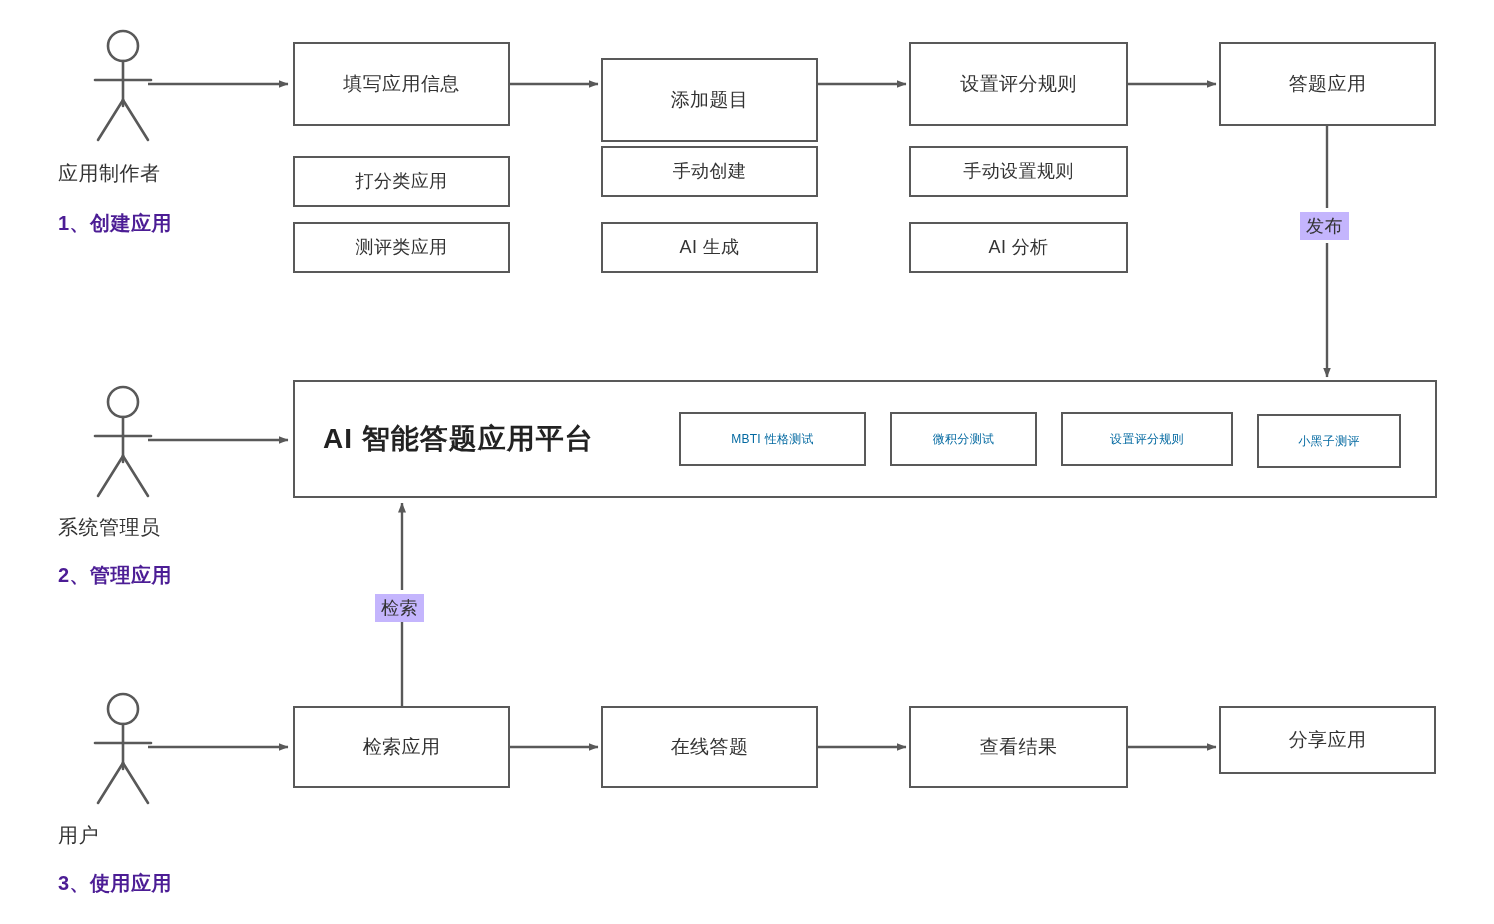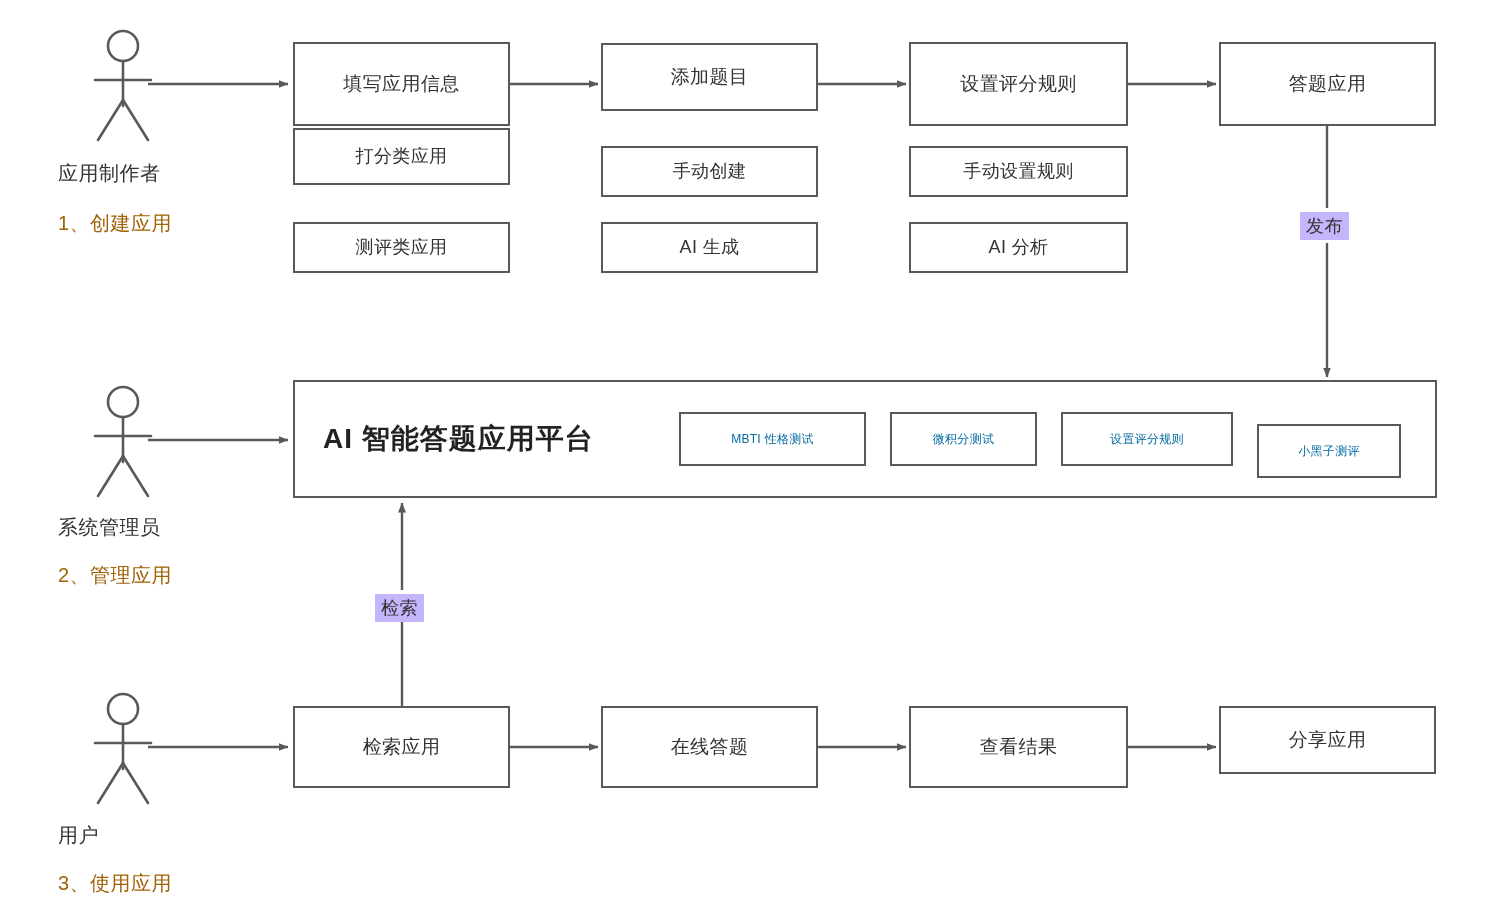--- a/index.html
+++ b/index.html
@@ -74,23 +74,24 @@
   .caption{
     position:absolute;
     font-size:20px;
     color:#333333;
     white-space:nowrap;
     letter-spacing:.5px;
   }
   .step-label{
     position:absolute;
     font-size:20px;
-    color:#a16207;
+    color:#4c1d95;
     white-space:nowrap;
     letter-spacing:.5px;
+    font-weight:bold;
   }
   .edge-label{
     position:absolute;
     font-size:18px;
     color:#333333;
     background:#c4b5fd;
     padding:2px 6px;
     white-space:nowrap;
     letter-spacing:.4px;
   }
@@ -141,24 +142,24 @@
         <line x1="17" y1="52" x2="73" y2="52"></line>
         <line x1="45" y1="72" x2="20" y2="112"></line>
         <line x1="45" y1="72" x2="70" y2="112"></line>
       </g>
     </svg>
   </div>
   <div class="caption" style="left:58px;top:160px;">应用制作者</div>
   <div class="step-label" style="left:58px;top:210px;">1、创建应用</div>
 
   <div class="box" style="left:293px;top:42px;width:217px;height:84px;">填写应用信息</div>
-  <div class="box sub" style="left:293px;top:128px;width:217px;height:57px;">打分类应用</div>
+  <div class="box sub" style="left:293px;top:156px;width:217px;height:51px;">打分类应用</div>
   <div class="box sub" style="left:293px;top:222px;width:217px;height:51px;">测评类应用</div>
 
-  <div class="box" style="left:601px;top:43px;width:217px;height:68px;">添加题目</div>
+  <div class="box" style="left:601px;top:58px;width:217px;height:84px;">添加题目</div>
   <div class="box sub" style="left:601px;top:146px;width:217px;height:51px;">手动创建</div>
   <div class="box sub" style="left:601px;top:222px;width:217px;height:51px;">AI 生成</div>
 
   <div class="box" style="left:909px;top:42px;width:219px;height:84px;">设置评分规则</div>
   <div class="box sub" style="left:909px;top:222px;width:219px;height:51px;">AI 分析</div>
   <div class="box sub" style="left:909px;top:146px;width:219px;height:51px;">手动设置规则</div>
 
   <div class="box" style="left:1219px;top:42px;width:217px;height:84px;">答题应用</div>
 
   <div class="edge-label" style="left:1300px;top:212px;">发布</div>
@@ -176,21 +177,21 @@
   </div>
   <div class="caption" style="left:58px;top:514px;">系统管理员</div>
   <div class="step-label" style="left:58px;top:562px;">2、管理应用</div>
 
   <div class="platform" style="left:293px;top:380px;width:1144px;height:118px;">
     <div class="platform-title">AI 智能答题应用平台</div>
   </div>
   <div class="chip" style="left:679px;top:412px;width:187px;height:54px;">MBTI 性格测试</div>
   <div class="chip" style="left:890px;top:412px;width:147px;height:54px;">微积分测试</div>
   <div class="chip" style="left:1061px;top:412px;width:172px;height:54px;">设置评分规则</div>
-  <div class="chip" style="left:1257px;top:424px;width:144px;height:54px;">小黑子测评</div>
+  <div class="chip" style="left:1257px;top:414px;width:144px;height:54px;">小黑子测评</div>
 
   <div class="edge-label" style="left:375px;top:594px;">检索</div>
 
   <div class="actor" style="left:78px;top:691px;">
     <svg width="90" height="120" viewBox="0 0 90 120" aria-hidden="true">
       <g stroke="#595959" stroke-width="2.6" fill="none" stroke-linecap="round">
         <circle cx="45" cy="18" r="15"></circle>
         <line x1="45" y1="33" x2="45" y2="78"></line>
         <line x1="17" y1="52" x2="73" y2="52"></line>
         <line x1="45" y1="72" x2="20" y2="112"></line>

